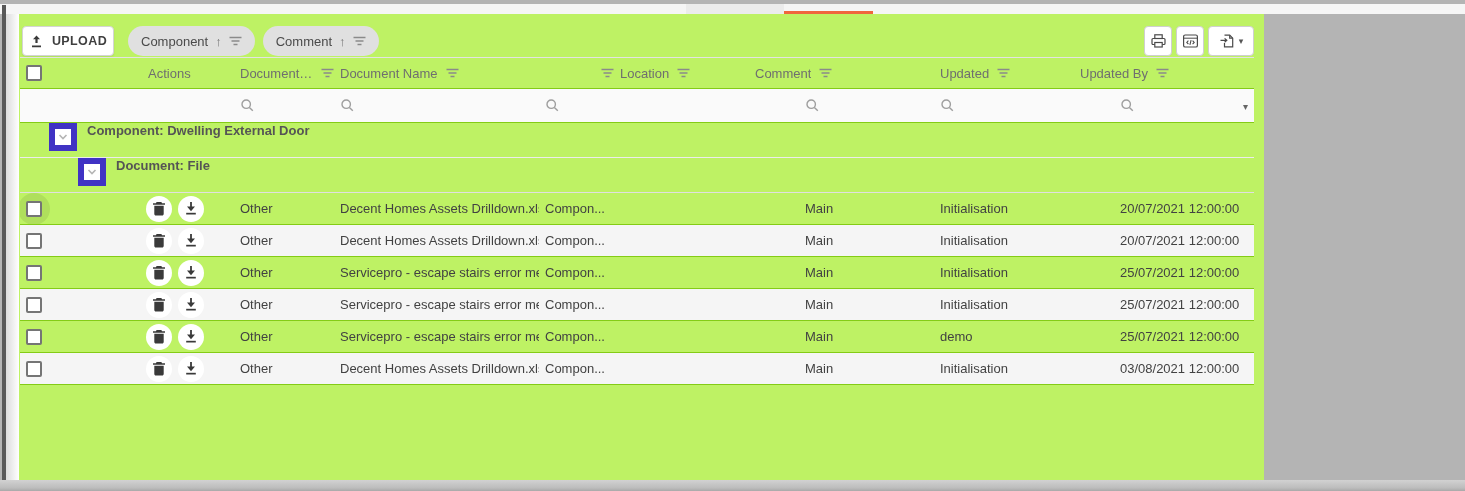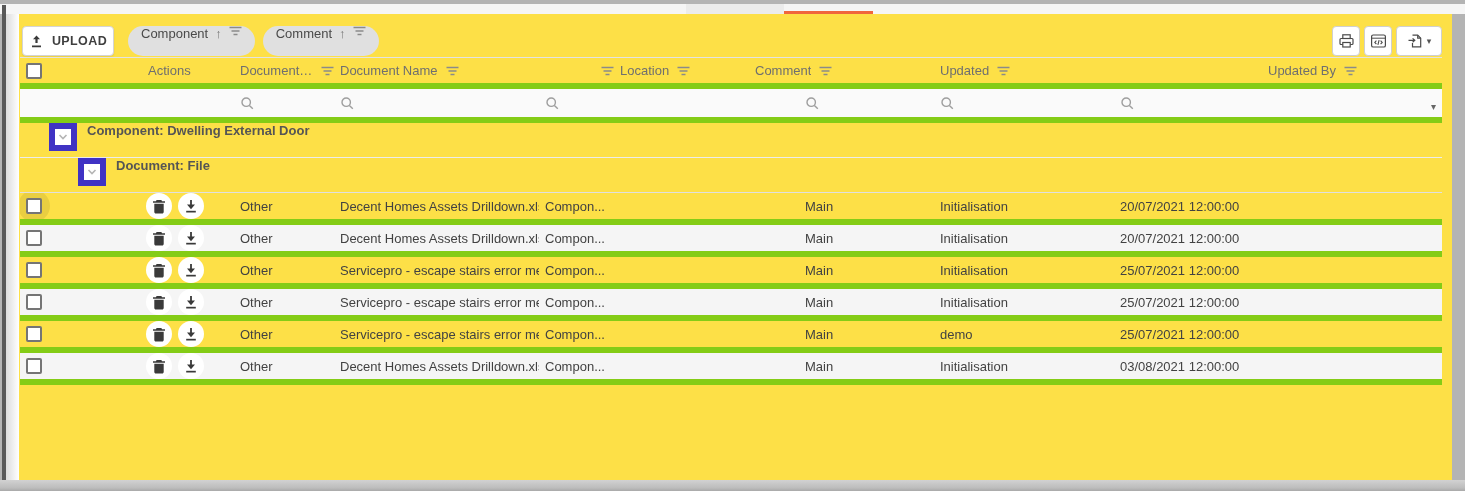--- a/index.html
+++ b/index.html
@@ -10,40 +10,40 @@
 
   
   .browser-strip { position:absolute; left:0; top:4px; right:0; height:10px; background:#f6f6f6; }
   .browser-tab { position:absolute; left:686px; top:0; width:98px; height:10px; background:#ececec; }
   .tab-underline { position:absolute; left:784px; bottom:0; width:89px; height:3px; }
   .left-edge-line { position:absolute; left:2px; top:5px; width:4px; height:475px; background:#585858; }
   .left-gutter { position:absolute; left:6px; top:14px; width:13px; height:466px; background:linear-gradient(to right,#dcdcdc,#ffffff); }
   .bottom-strip { position:absolute; left:0; top:480px; right:0; height:11px; background:linear-gradient(#d2d2d2,#bdbdbd 70%,#a9a9a9); }
 
   
-  .app { position:absolute; left:6px; top:14px; width:1446px; height:466px; background:#fde047; }
+  .app { position:absolute; left:6px; top:14px; width:1258px; height:466px; background:#bef264; }
 
   
   .toolbar { position:absolute; left:16px; right:10px; top:12px; height:30px; display:flex; align-items:center; }
   .upload-btn { display:flex; align-items:center; justify-content:center; gap:8px; width:92px; height:30px;
     background:#fff; border:1px solid #d4d4d4; border-radius:4px; box-shadow:0 1px 2px rgba(0,0,0,.08);
     font-size:12.5px; font-weight:700; letter-spacing:.4px; color:#3f3f3f; cursor:pointer; }
-  .chip { display:flex; gap:7px; height:30px; padding:0 13px; border-radius:16px;
+  .chip { display:flex; align-items:center; gap:7px; height:30px; padding:0 13px; border-radius:16px;
     background:#e0e0e0; color:#4a4a4a; font-size:13px; cursor:pointer; }
   .chip .sort-arrow { color:#757575; font-size:13px; }
   .chip1 { margin-left:14px; } .chip2 { margin-left:8px; }
   .tb-right { margin-left:auto; display:flex; gap:4px; align-items:center; }
   .icon-btn { display:flex; align-items:center; justify-content:center; gap:4px; height:30px; min-width:28px;
     background:#fff; border:1px solid #cfcfcf; border-radius:4px; cursor:pointer; padding:0 4px; }
   .icon-btn.wide { min-width:46px; }
   .caret { font-size:9px; color:#555; line-height:1; }
 
   
   .gridwrap { position:absolute; left:14px; right:10px; top:43px; border-top:1px solid #e3e3e3; font-size:13px; color:#424242; }
-  .grid-row { display:flex; border-bottom:6px solid #84cc16; }
+  .grid-row { display:flex; border-bottom:1px solid #84cc16; }
   .cell { display:flex; align-items:center; padding-left:6px; overflow:hidden; white-space:nowrap; height:100%; }
   .hdr { height:31px; color:#6f6f6f; }
   .hdr .hlabel { margin-right:8px; overflow:hidden; text-overflow:ellipsis; }
   .filter-row { height:34px; background:#fafafa; position:relative; }
   .cb { width:16px; height:16px; border:2px solid #757575; border-radius:2px; background:#fff; display:inline-block; flex:none; }
   .cb-halo { width:32px; height:32px; border-radius:50%; background:rgba(0,0,0,.08); display:flex; align-items:center; justify-content:center; margin-left:-8px; flex:none; }
   .filter-caret { position:absolute; right:6px; top:12px; font-size:10px; color:#666; }
 
   
   .grow { display:flex; height:35px; border-bottom:1px solid #ececec; font-weight:700; color:#555; }

